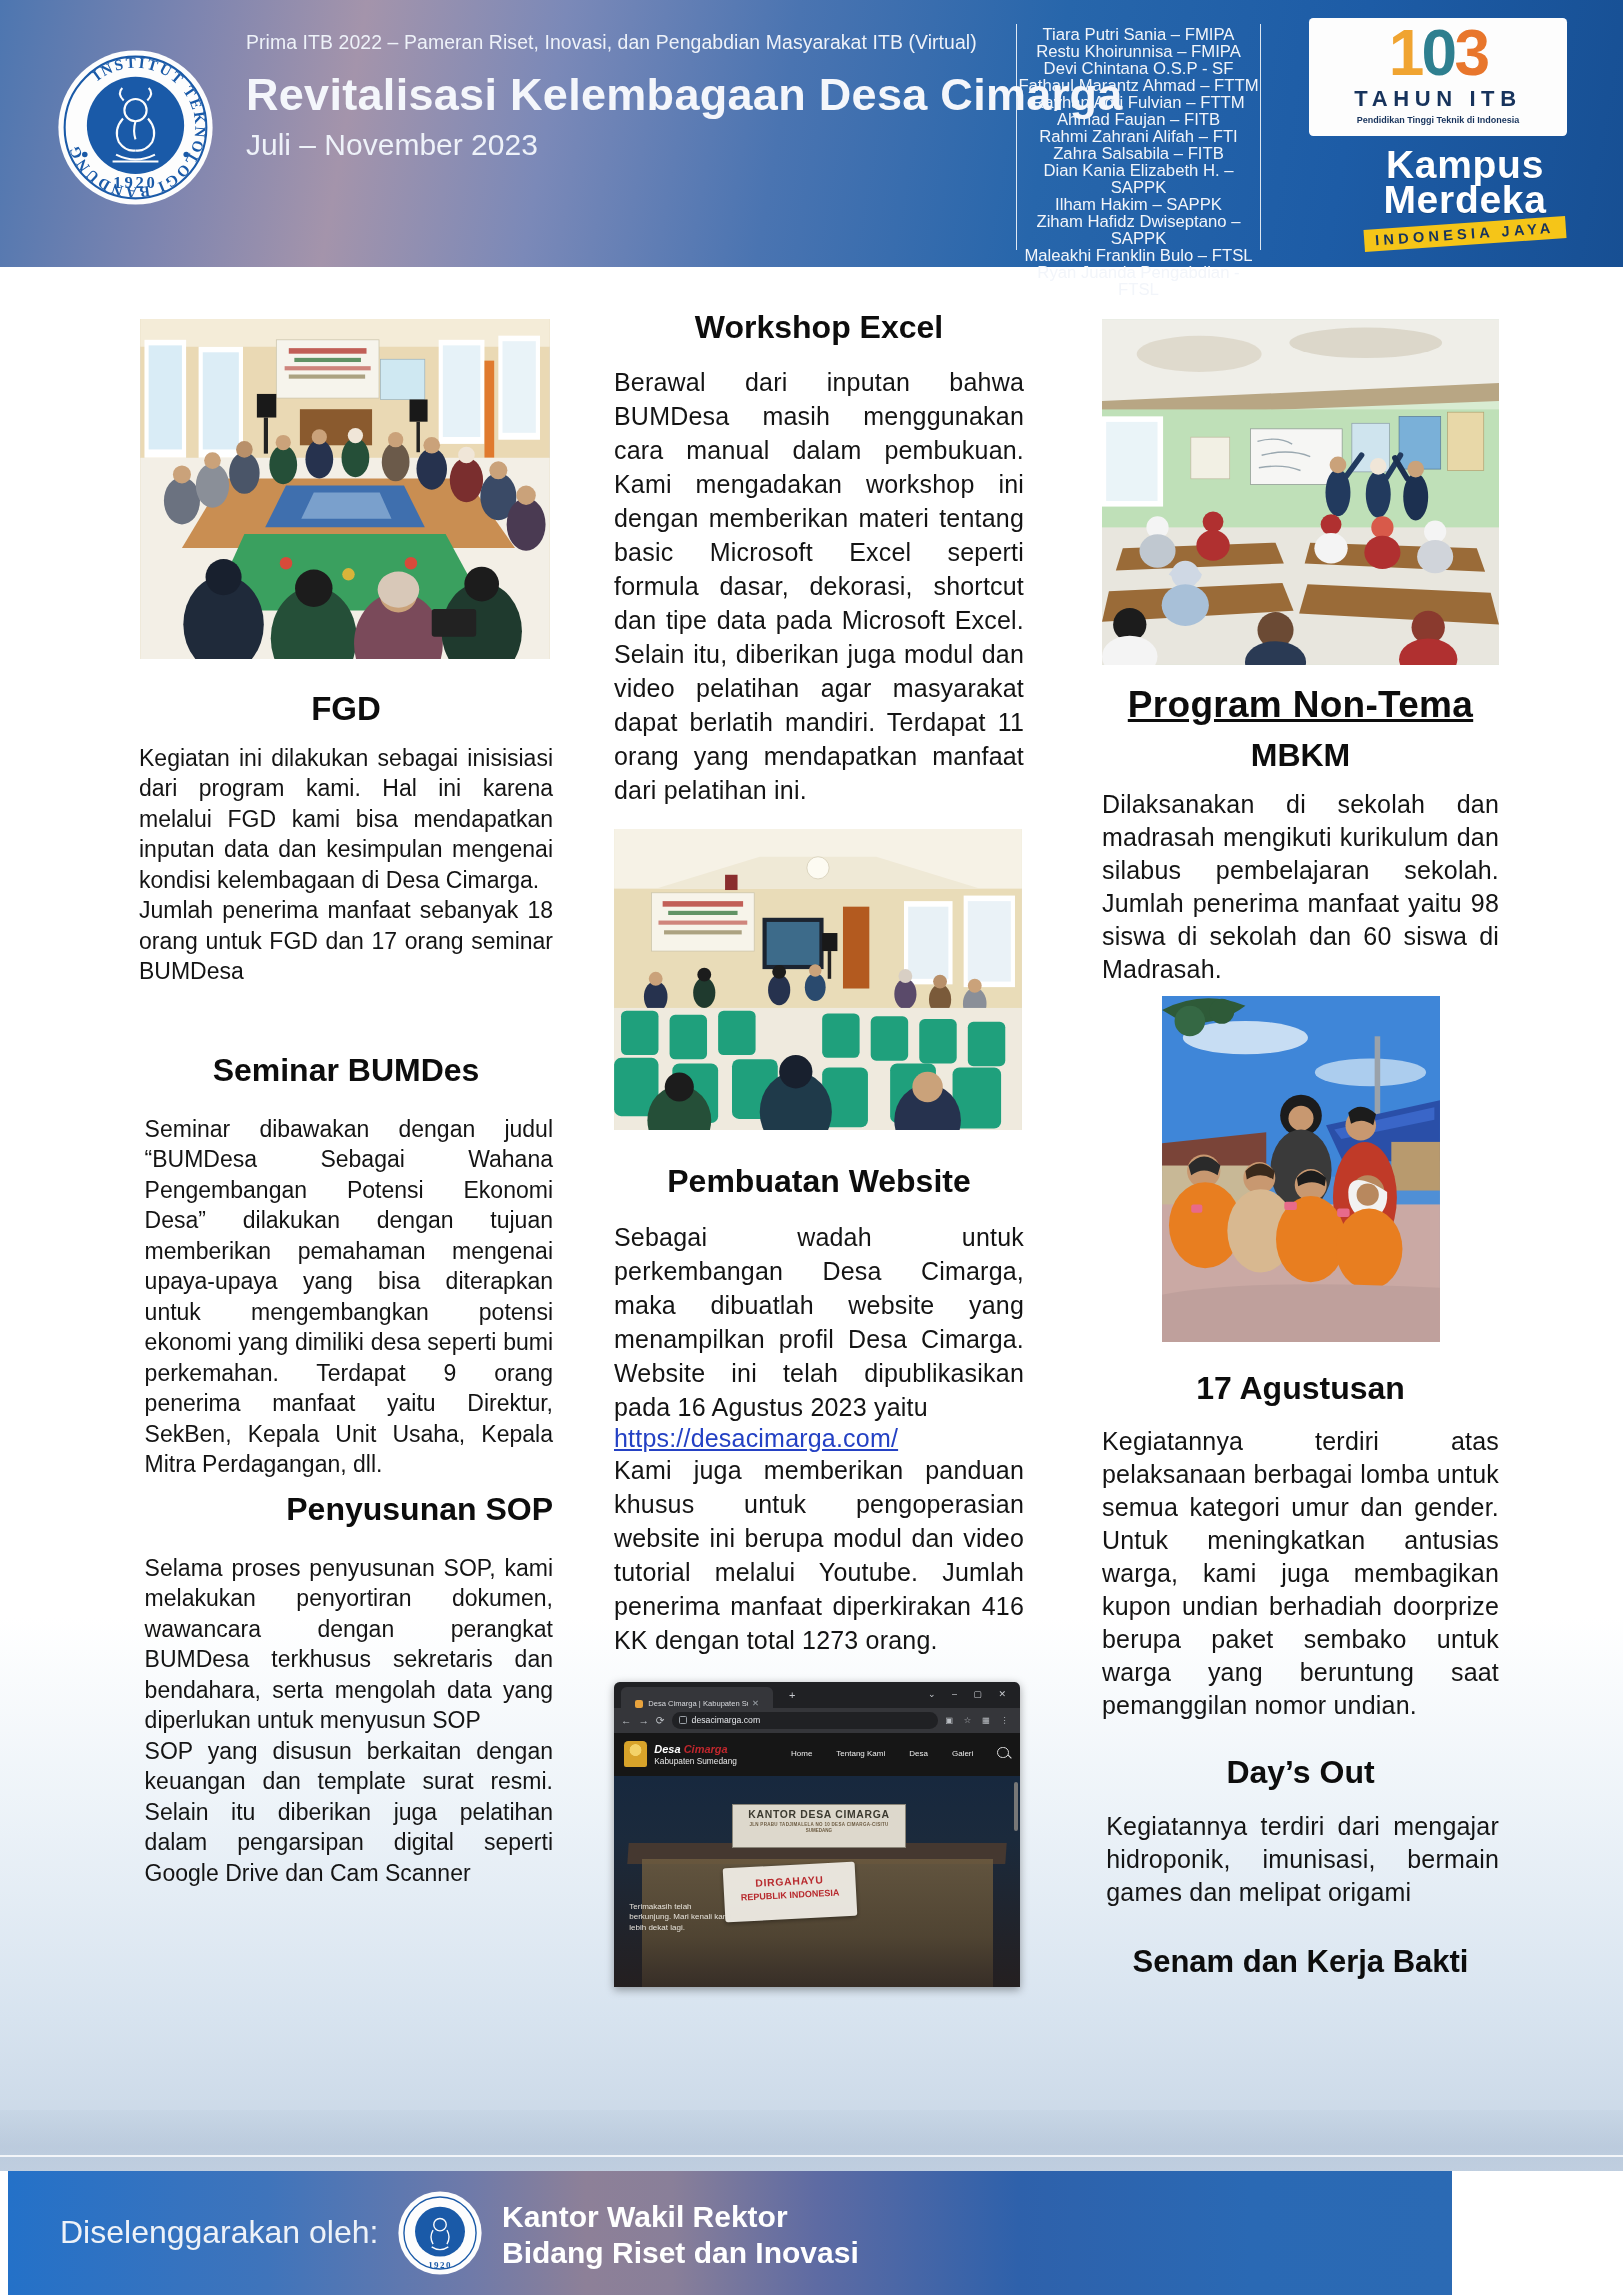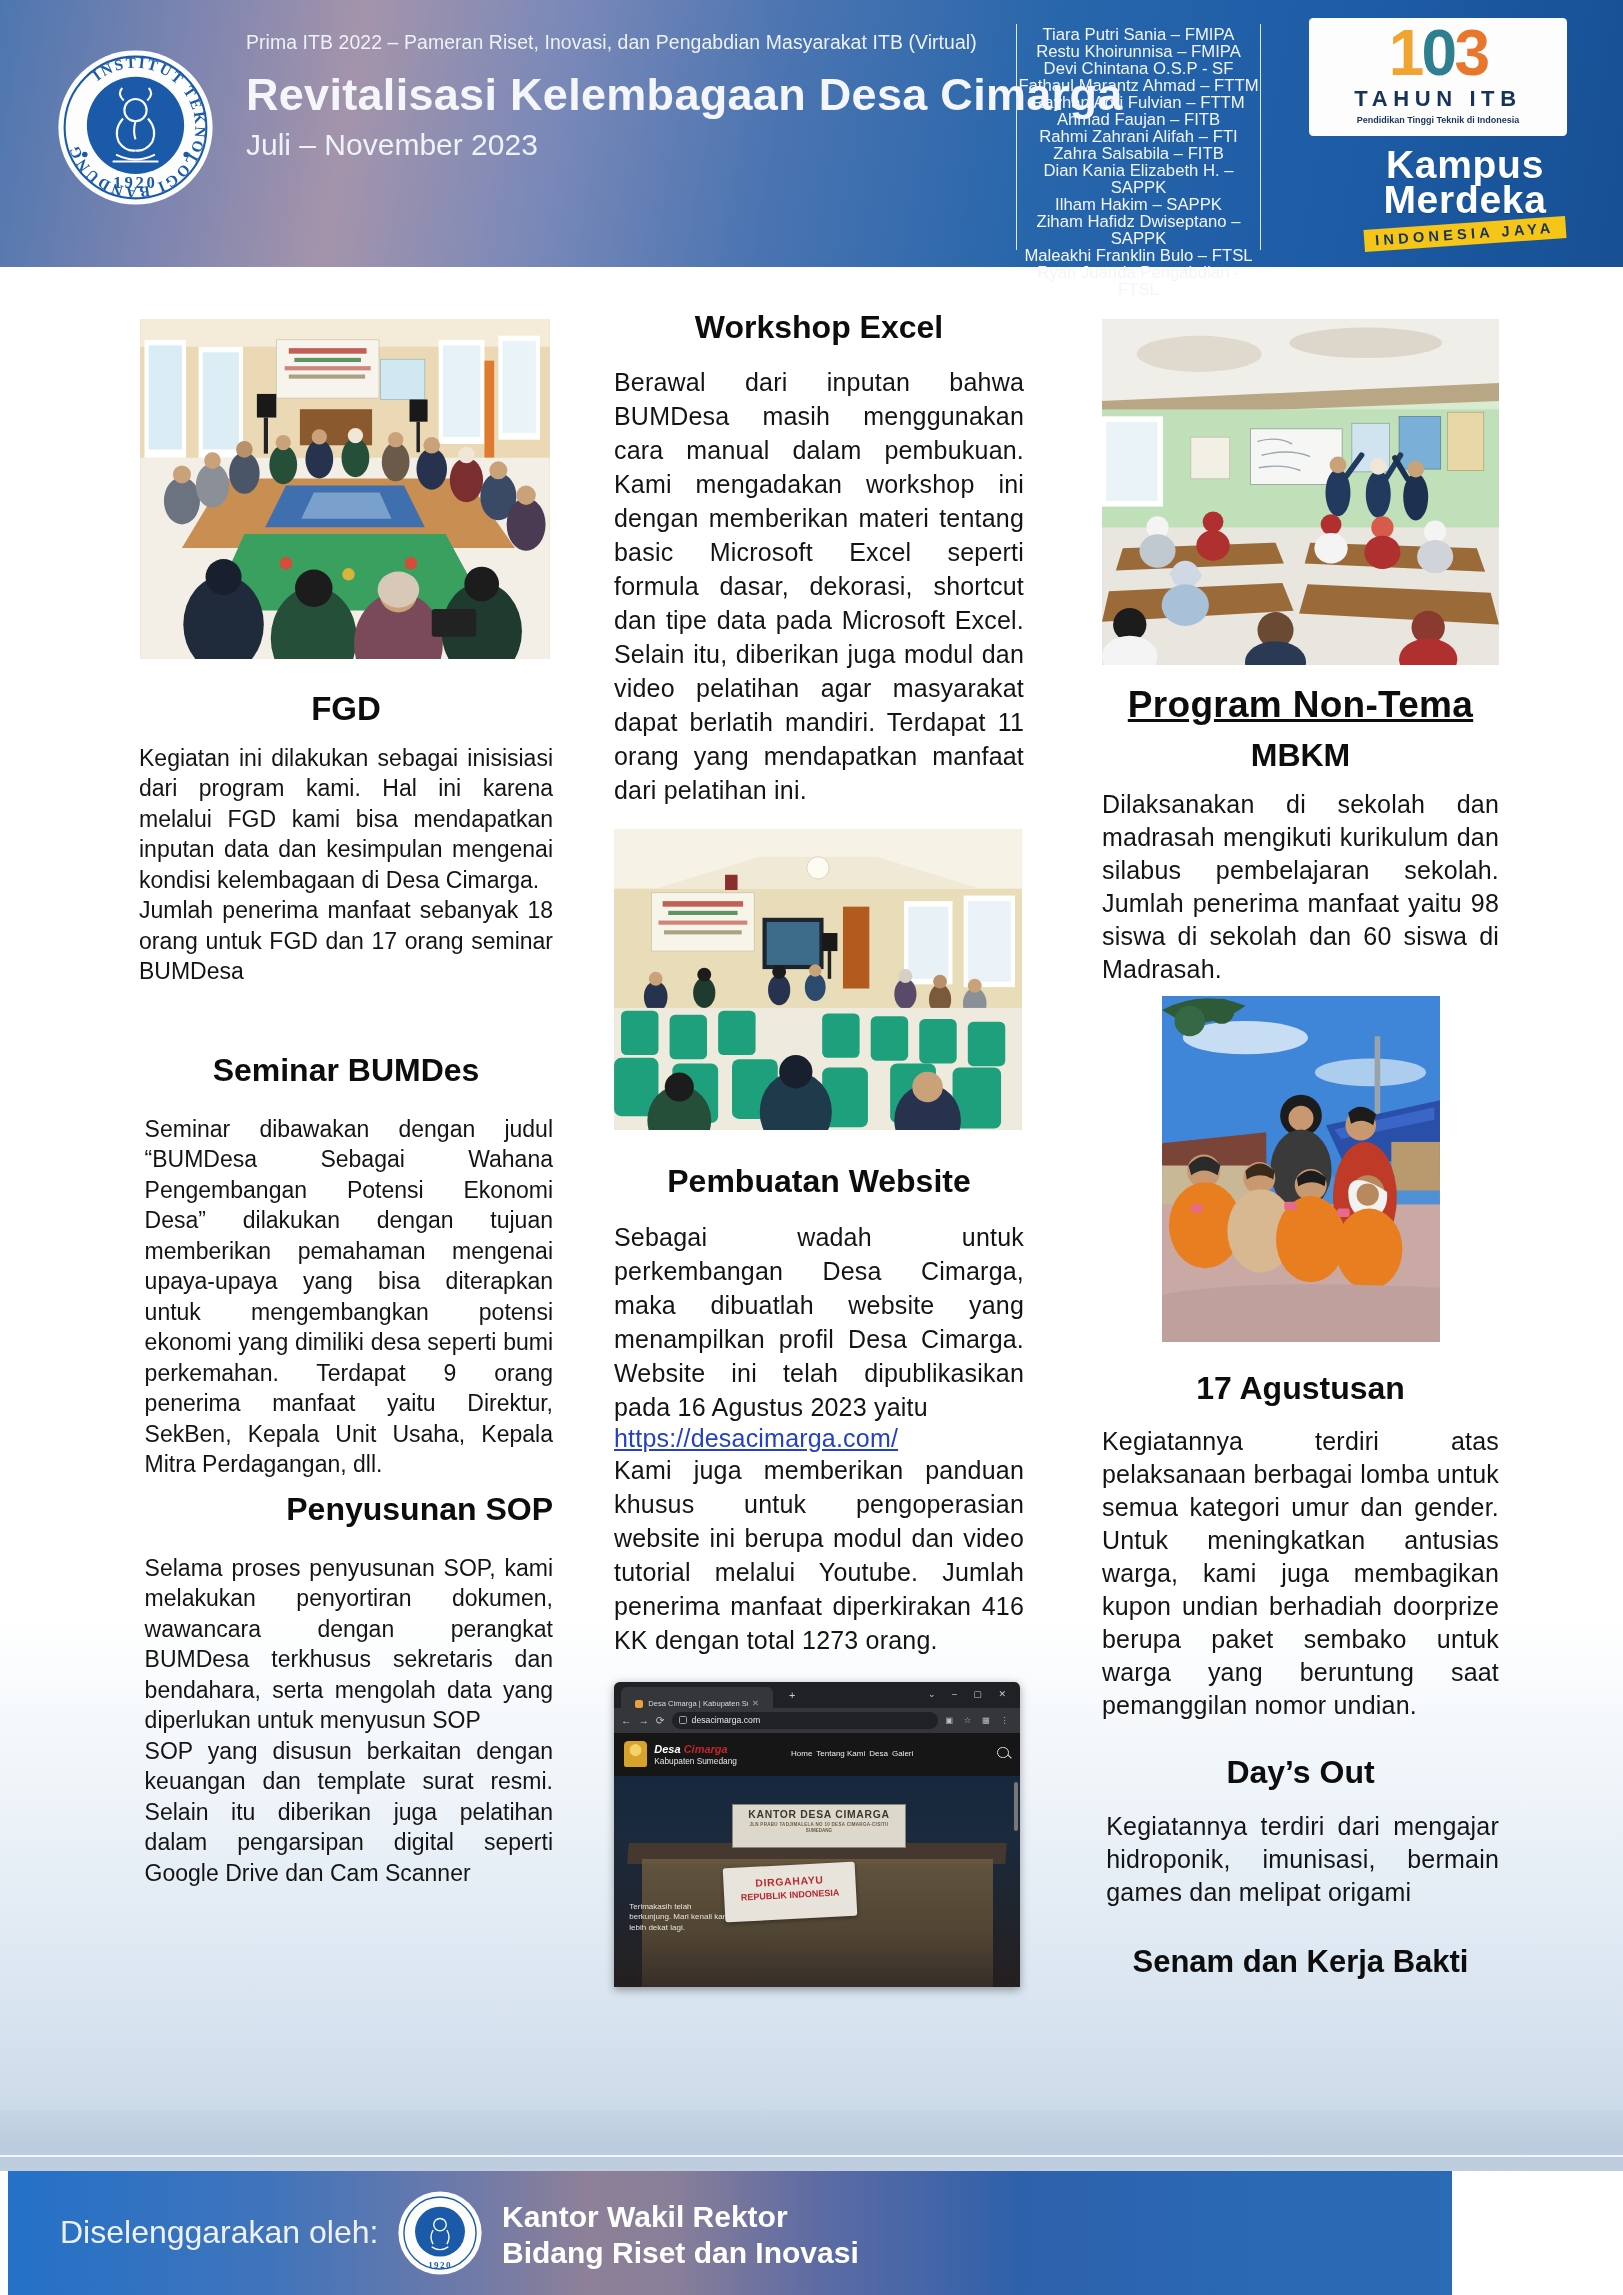--- a/index.html
+++ b/index.html
@@ -76,21 +76,21 @@
   .bw-url .u{color:#e4e6ea;font-size:8.7px;}
   .bw-icons{color:#b9bdc2;font-size:8.3px;letter-spacing:4.2px;}
   .bw-page{position:relative;height:254px;background:#0e1624;}
   .site-head{position:absolute;left:0;top:0;width:100%;height:43px;background:#161616;
     display:flex;align-items:center;padding:0 9.7px;box-sizing:border-box;}
   .site-logo{width:23.6px;height:26px;background:radial-gradient(circle at 50% 35%,#f3d268 0 5.6px,#d8a32a 6.2px 100%);
     border-radius:4.2px 4.2px 2.1px 2.1px;margin-right:7px;flex:none;}
   .site-brand .b1{font-size:11px;font-weight:700;color:#fff;font-style:italic;}
   .site-brand .b2{font-size:11px;font-weight:700;color:#c0272d;font-style:italic;}
   .site-brand .b3{font-size:8.3px;color:#e8e8e8;margin-top:1.4px;}
-  .site-nav{position:absolute;left:177px;top:16.7px;display:flex;gap:4px;color:#ececec;font-size:8px;}
+  .site-nav{position:absolute;left:177px;top:16.7px;display:flex;gap:24px;color:#ececec;font-size:8px;}
   .site-search{position:absolute;right:11px;top:14px;width:9.7px;height:9.7px;border:1.4px solid #ddd;
     border-radius:50%;}
   .site-search:after{content:"";position:absolute;left:8.3px;top:8.3px;width:4.9px;height:1.4px;
     background:#ddd;transform:rotate(45deg);}
   .hero{position:absolute;left:0;top:43px;width:100%;height:211px;
     background:linear-gradient(180deg,#17283e 0%,#1b2a3c 30%,#241f20 100%);}
   .hero .bld{position:absolute;left:28px;top:83px;width:351px;height:128px;
     background:linear-gradient(180deg,#6e5c40 0%,#584a34 60%,#3a3028 100%);opacity:.85;}
   .hero .roof{position:absolute;left:14px;top:67px;width:378px;height:21px;
     background:#4a3a30;transform:skewX(-4deg);opacity:.9;}

